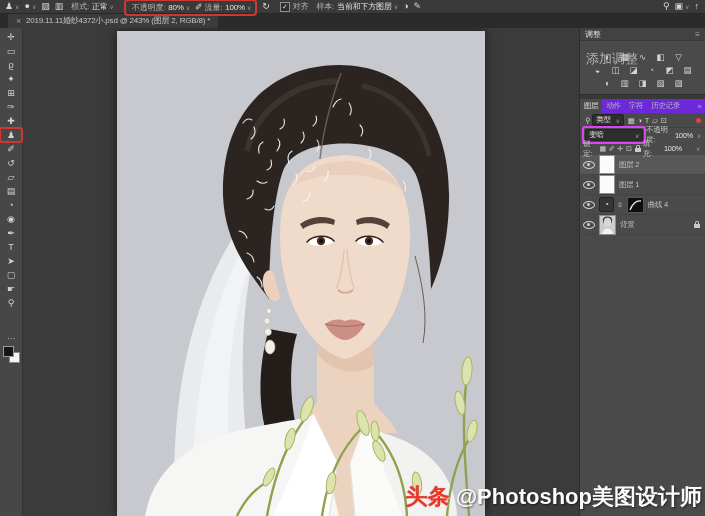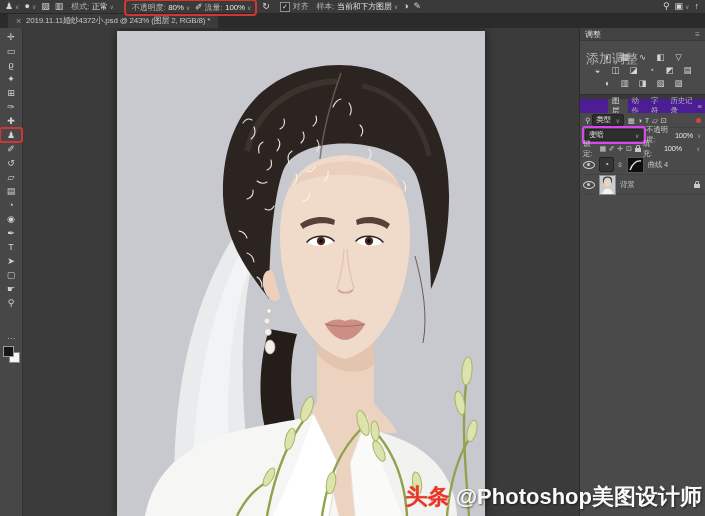--- a/index.html
+++ b/index.html
@@ -37,22 +37,22 @@
   
   .rightcol{position:absolute;right:0;top:28px;width:125px;bottom:0;background:#4a4a4a;border-left:1px solid #2d2d2d;z-index:15;}
   .panel-header{position:absolute;left:0;right:0;top:0;height:12px;background:#424242;border-bottom:1px solid #383838;
       display:flex;align-items:center;font-size:8px;color:#dedede;padding:0 5px;}
   .ph-menu{margin-left:auto;color:#aaa;font-size:8px;}
   .add-label{position:absolute;left:6px;top:22px;font-size:13px;color:#b3b3b3;}
   .adj-rows{position:absolute;left:0;right:0;top:24px;}
   .adj-row{height:13px;display:flex;justify-content:center;gap:6px;}
   .adj-ic{width:12px;height:11px;line-height:11px;text-align:center;font-size:8.5px;color:#d4d4d4;}
   .panel-gap{position:absolute;left:0;right:0;top:66px;height:5px;background:#383838;border-top:1px solid #2e2e2e;}
-  .ptabs{position:absolute;left:0;right:0;top:71px;height:14px;background:#4c1d95;display:flex;align-items:stretch;
-      font-size:7.5px;color:#b5b5b5;padding-left:28px;}
+  .ptabs{position:absolute;left:0;right:0;top:71px;height:14px;background:#6d28d9;display:flex;align-items:stretch;
+      font-size:7.5px;color:#b5b5b5;}
   .ptab{padding:0 4px;display:flex;align-items:center;letter-spacing:-0.3px;}
   .ptab.active{background:#4a4a4a;color:#e3e3e3;}
   .ptab-menu{margin-left:auto;padding-right:3px;display:flex;align-items:center;color:#aaa;}
   .layers{position:absolute;left:0;right:0;top:85px;bottom:0;background:#4a4a4a;}
   .lrow{display:flex;align-items:center;font-size:7.5px;color:#c4c4c4;letter-spacing:-0.3px;}
   .filter-row{height:14px;padding:0 3px;gap:2px;border-bottom:1px solid #404040;}
   .filter-ic{font-size:7.5px;color:#cfcfcf;margin-left:2px;}
   .red-dot{width:5px;height:5px;border-radius:50%;background:#d9453d;margin-left:auto;margin-right:1px;}
   .field{background:#2e2e2e;border:1px solid #232323;border-radius:2px;height:10px;display:inline-flex;
       align-items:center;padding:0 3px;color:#e0e0e0;gap:3px;}
@@ -353,21 +353,31 @@
             <span class="lock-ic">⊡</span>
           </span>
         <span class="lock"></span>
         <span style="margin-left:auto;display:inline-flex;align-items:center;gap:12px;padding-right:2px;">
           <span>填充:</span>
           <span style="color:#e2e2e2">100%</span>
           <span class="ob-chev">∨</span>
         </span>
       </div>
 
-
+      <div class="lrow layer-row selected">
+        <span class="eye"></span>
+        <span class="thumb-white"></span>
+        <span class="layer-name">图层 2</span>
+      </div>
+
+      <div class="lrow layer-row">
+        <span class="eye"></span>
+        <span class="thumb-white"></span>
+        <span class="layer-name">图层 1</span>
+      </div>
 
       <div class="lrow layer-row">
         <span class="eye"></span>
         <span class="adj-thumb">◔</span>
         <span class="link8">∞</span>
         <span class="mask-thumb">
           <svg width="15" height="14">
               <path d="M2,12 Q6,2 13,3" stroke="#e8e8e8" stroke-width="1.4" fill="none"></path>
             </svg>
         </span>

